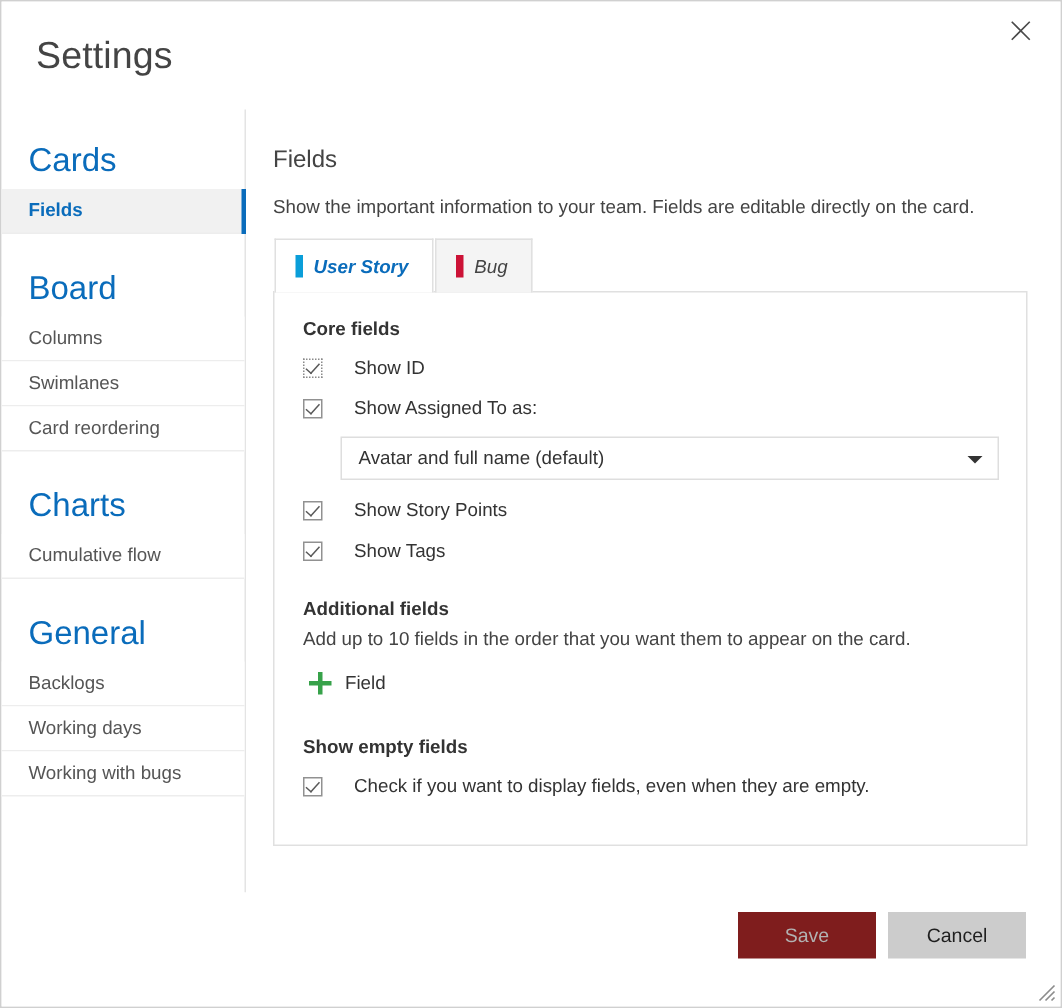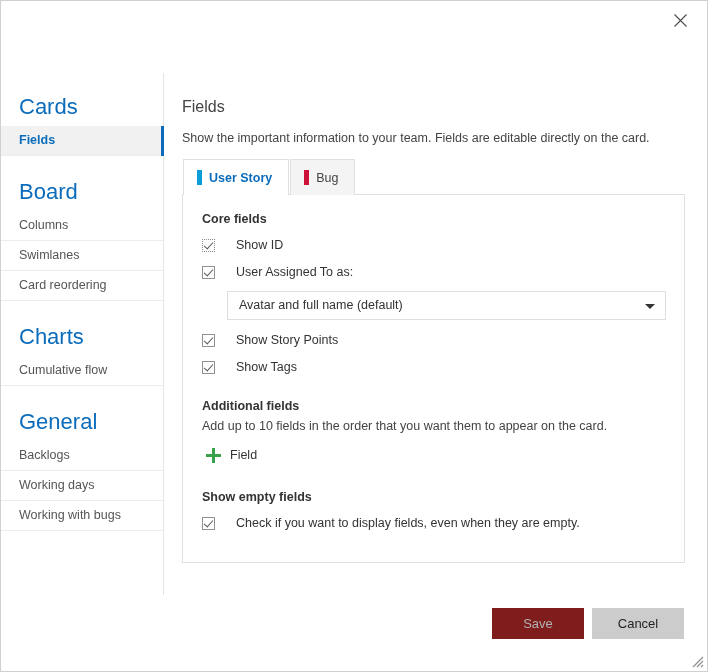--- a/index.html
+++ b/index.html
@@ -133,20 +133,21 @@
     gap: 7px;
     height: 36px;
     padding: 0 16px 0 13px;
     font-size: 12.5px;
     cursor: pointer;
     border: 1px solid #e0e0e0;
     border-bottom: none;
     background: #f4f4f4;
     color: #444444;
     margin-right: 1px;
+    font-style: italic;
   }
   .tab.active {
     background: #ffffff;
     color: #0a6cbb;
     font-weight: bold;
     border-color: #e0e0e0;
   }
   .tab-color {
     display: inline-block;
     width: 5px; height: 15px;
@@ -300,20 +301,21 @@
     width: 14px; height: 14px;
     cursor: nwse-resize;
   }
 </style>
 </head>
 <body>
 
 <div class="window">
 
   <div class="titlebar">
+    <div class="title">Settings</div>
     <button class="close-btn">
       <svg width="15" height="15" viewBox="0 0 15 15" aria-hidden="true">
         <path d="M1.5 1.5 L13.5 13.5 M13.5 1.5 L1.5 13.5" stroke="#4a4a4a" stroke-width="1.1" fill="none"></path>
       </svg>
     </button>
   </div>
 
   <div class="content">
 
     <div class="sidebar">
@@ -379,21 +381,21 @@
 
         <div class="section-head">Core fields</div>
 
         <div class="check-row">
           <span class="cbox dotted"></span>
           <span class="check-label">Show ID</span>
         </div>
 
         <div class="check-row">
           <span class="cbox"></span>
-          <span class="check-label">User Assigned To as:</span>
+          <span class="check-label">Show Assigned To as:</span>
         </div>
 
         <div class="dropdown">
           <span class="dropdown-value">Avatar and full name (default)</span>
           <span class="dropdown-arrow"></span>
         </div>
 
         <div class="check-row">
           <span class="cbox"></span>
           <span class="check-label">Show Story Points</span>

